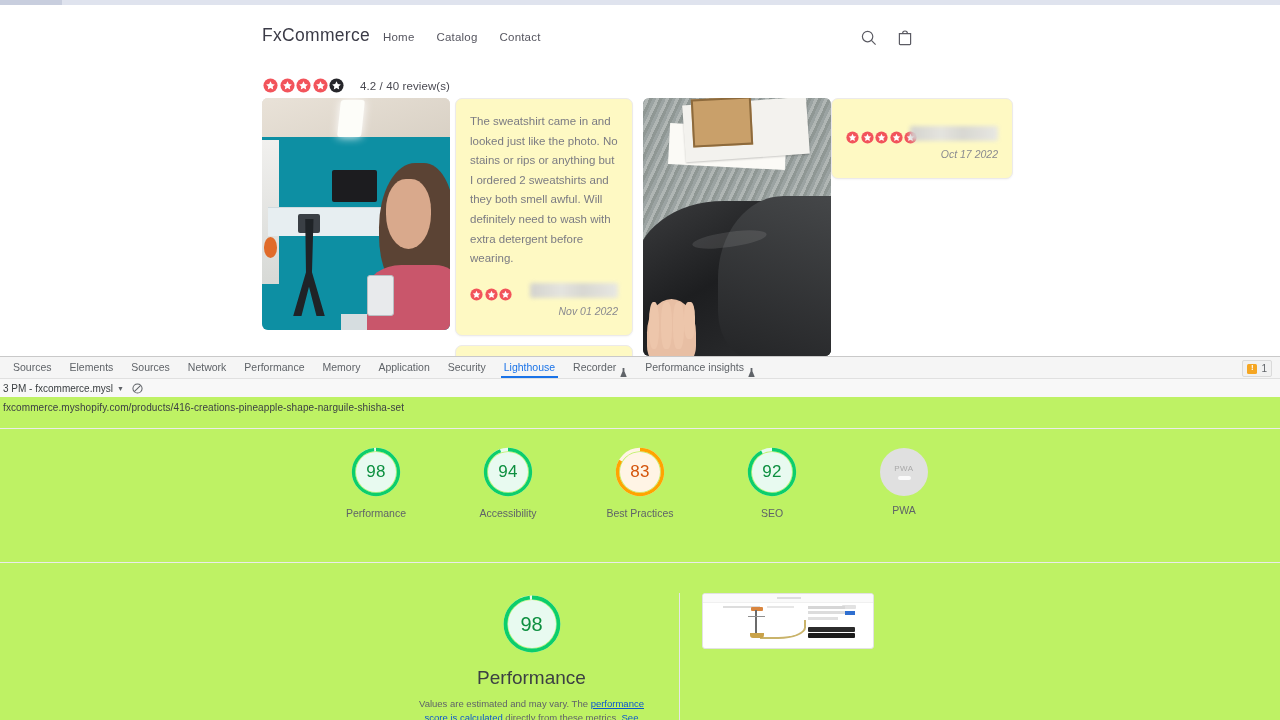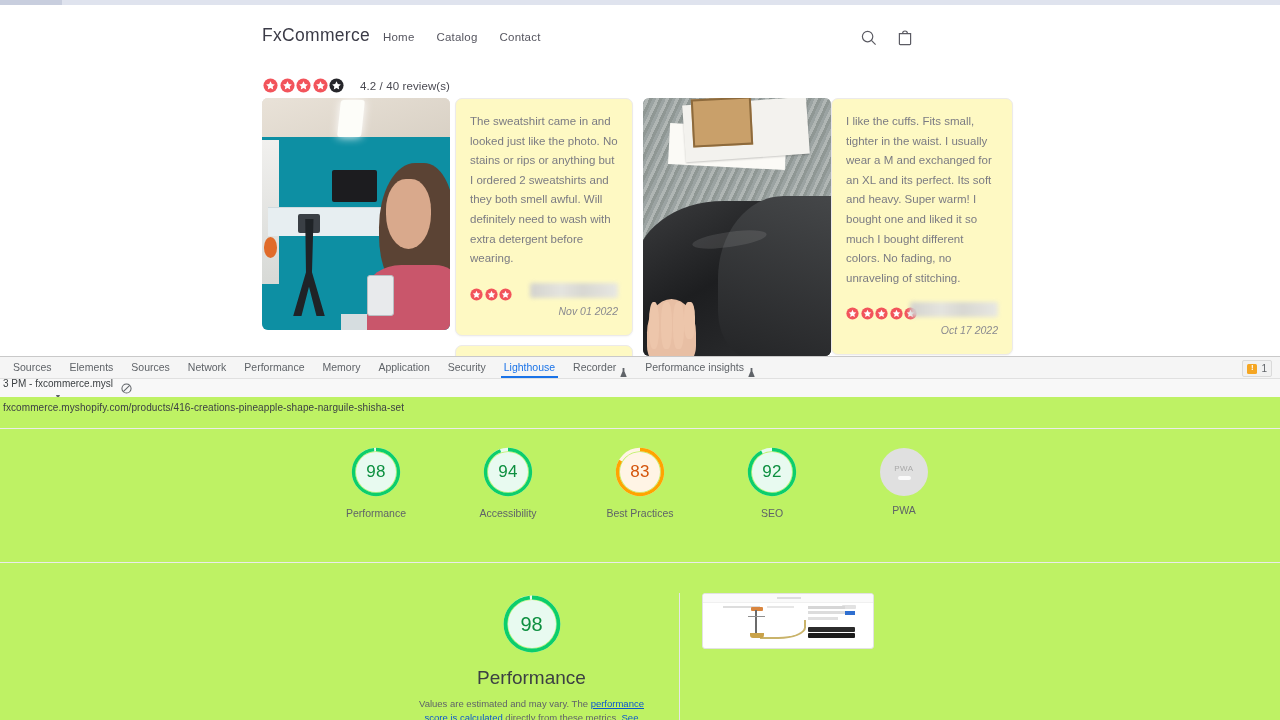--- a/index.html
+++ b/index.html
@@ -147,21 +147,21 @@
   }
   .warn-sq{width:10px;height:10px;background:#f5a623;border-radius:1.5px;position:relative;}
   .warn-sq:after{content:"!";position:absolute;left:0;right:0;top:-1px;text-align:center;
       font-size:8px;color:#fff;font-weight:bold;}
   .warn-count{font-size:10px;color:#5f6368;}
 
   .dt-subbar{
     position:relative;height:19px;border-bottom:1px solid #e5e5e5;background:#f8f8f8;
     display:flex;align-items:center;gap:8px;padding-left:3px;
   }
-  .report-sel{font-size:10px;color:#3c4043;display:flex;align-items:center;gap:4px;flex-direction:column;}
+  .report-sel{font-size:10px;color:#3c4043;display:flex;align-items:center;gap:4px;}
   .caret{font-size:7px;color:#5f6368;}
   .noentry{width:11px;height:11px;}
 
   .lh-body{position:absolute;top:40px;left:0;width:1280px;height:324px;background:#bef264;overflow:hidden;}
   .lh-url{position:absolute;left:3px;top:5px;font-size:10px;color:#3c4043;letter-spacing:.1px;}
   .lh-sep{position:absolute;left:0;top:31px;width:1280px;height:1px;background:#ebebeb;}
 
   .gauges{position:absolute;left:0;top:48px;width:1280px;display:flex;justify-content:center;gap:32px;}
   .gauge{width:100px;text-align:center;}
   .gwrap{width:54px;height:54px;margin:0 auto;position:relative;}
@@ -330,21 +330,20 @@
               <span></span>
               <span></span>
               <span></span>
               <span></span>
             </div>
         </div>
       </div>
 
       <div class="col c4">
         <div class="rcard">
-          <div class="rtext">I like the cuffs. Fits small, tighter in the waist. I usually wear a M and exchanged for an XL and its perfect. Its soft and heavy. Super warm! I bought one and liked it so much I bought different colors. No fading, no unraveling of stitching.</div>
           <div class="rfoot">
             <div class="rstars">
               <span class="star"><svg width="13" height="13" viewBox="0 0 20 20">
                     <circle cx="10" cy="10" r="9.4" fill="#f2545b"></circle>
                     <path d="M10 4.2l1.8 3.7 4 .6-2.9 2.8.7 4-3.6-1.9-3.6 1.9.7-4-2.9-2.8 4-.6z" fill="#fff"></path>
                   </svg></span>
               <span class="star"><svg width="13" height="13" viewBox="0 0 20 20">
                     <circle cx="10" cy="10" r="9.4" fill="#f2545b"></circle>
                     <path d="M10 4.2l1.8 3.7 4 .6-2.9 2.8.7 4-3.6-1.9-3.6 1.9.7-4-2.9-2.8 4-.6z" fill="#fff"></path>
                   </svg></span>

